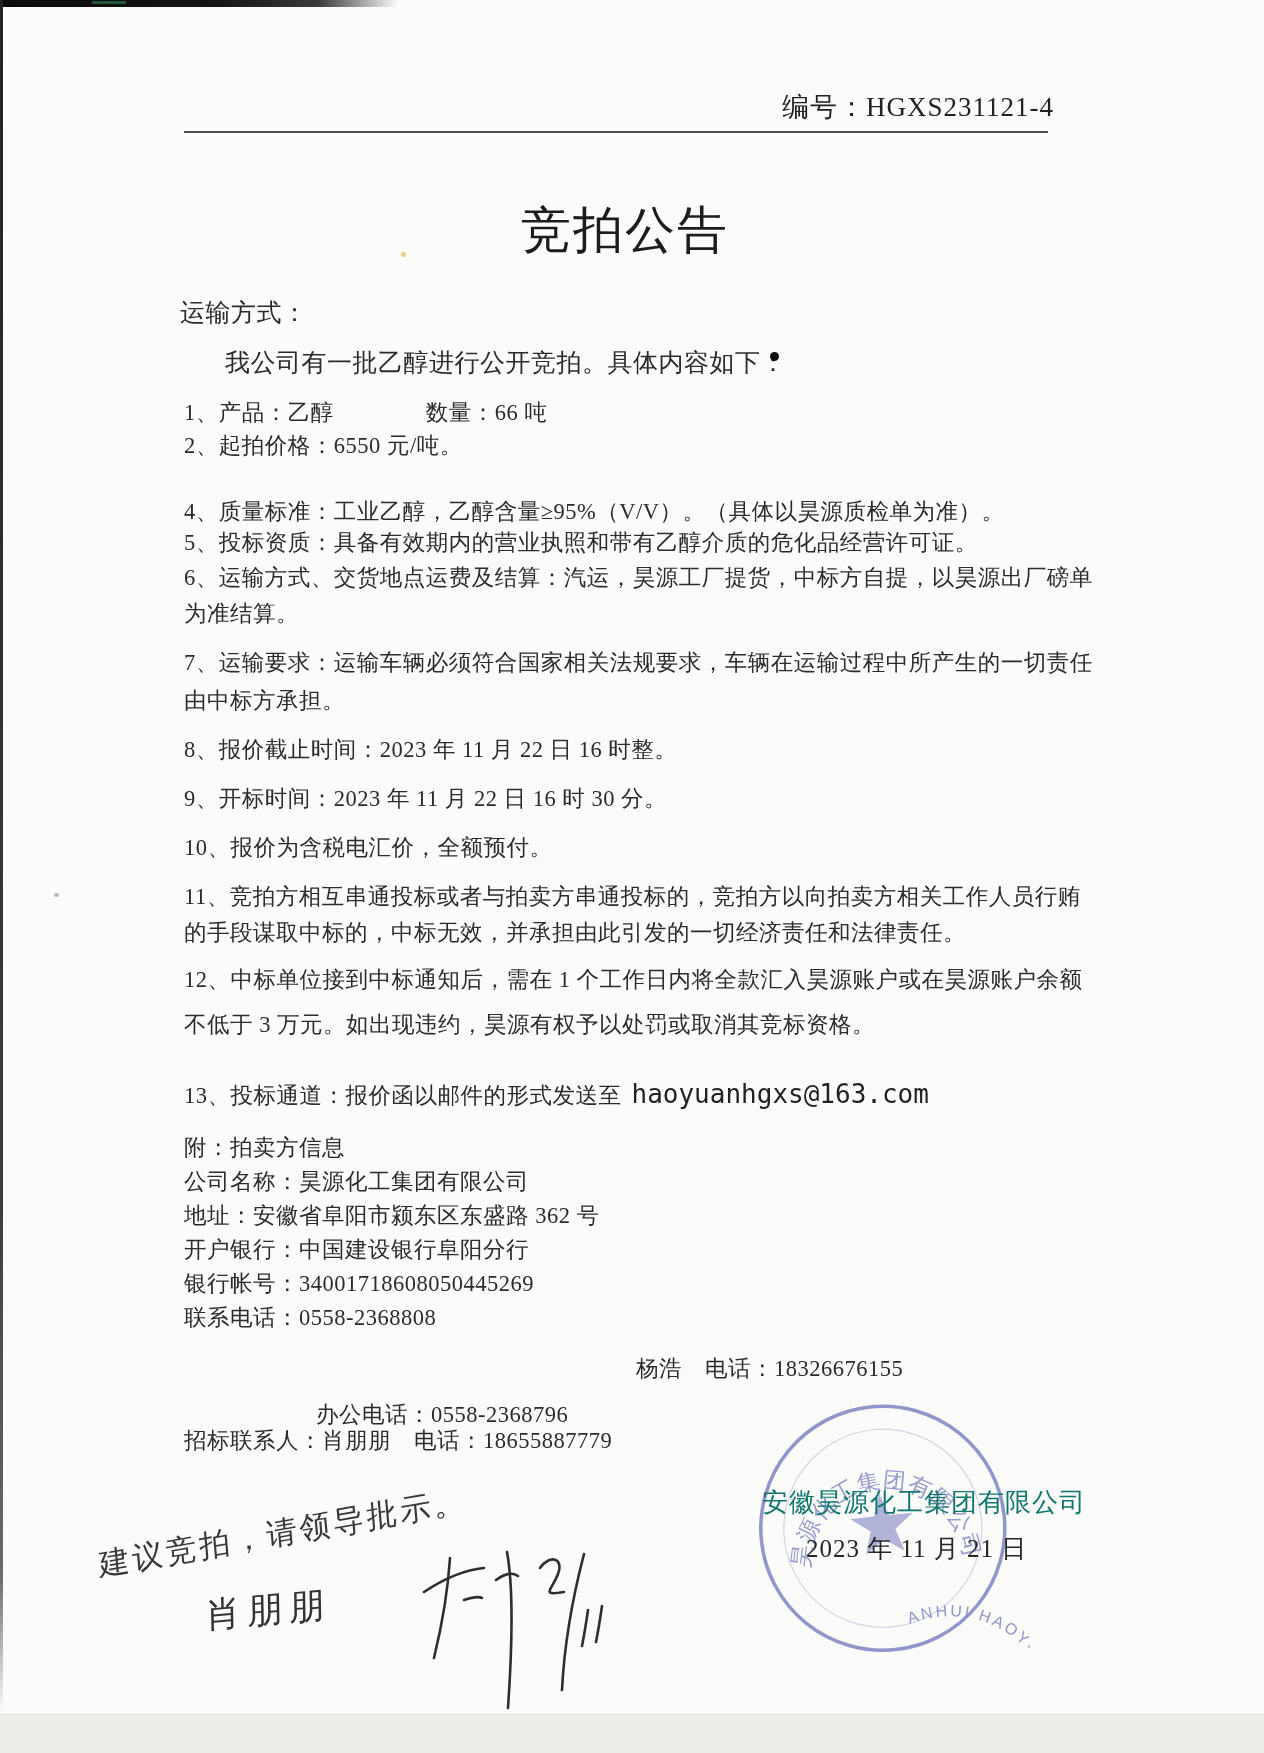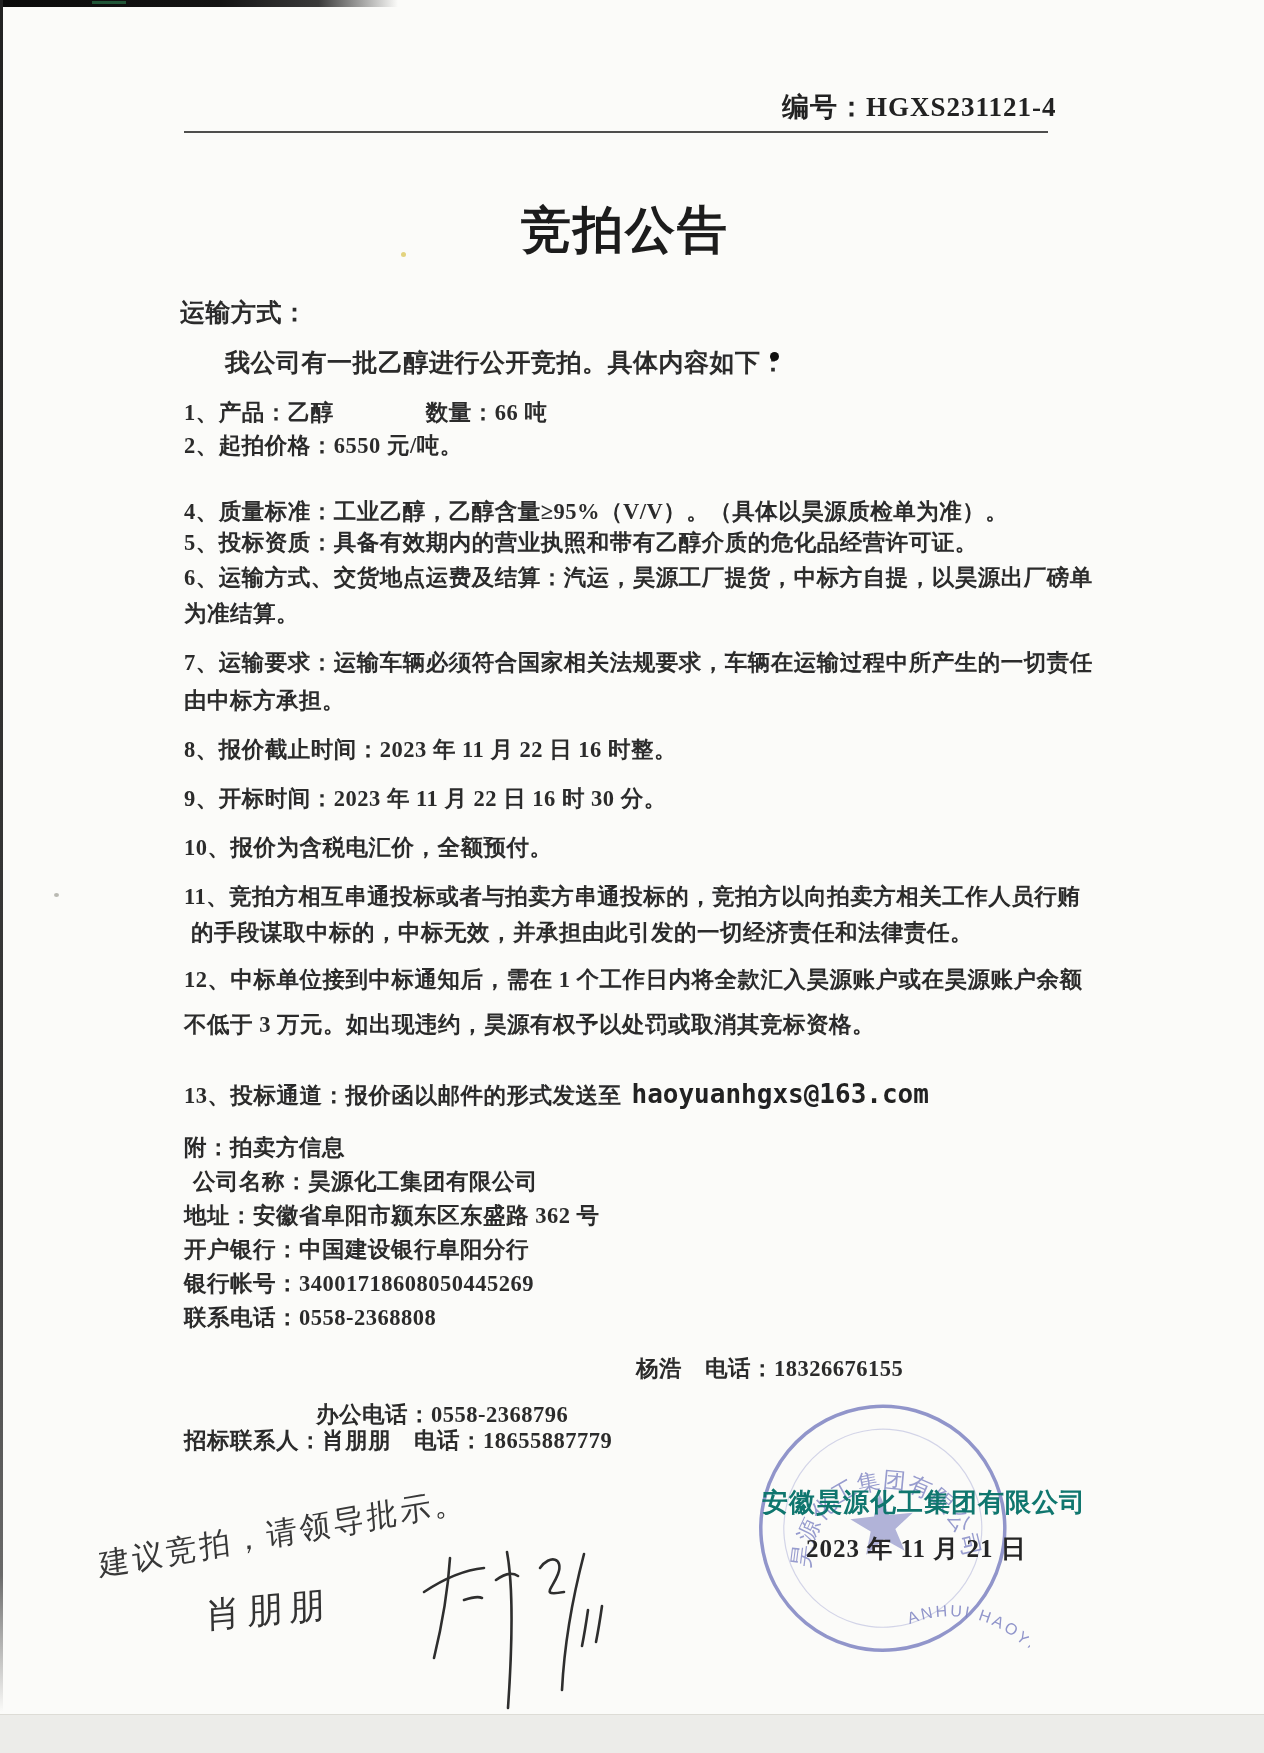--- a/index.html
+++ b/index.html
@@ -5,21 +5,21 @@
   html,body{margin:0;padding:0;background:#888;}
   .page{
     position:relative;
     width:1264px;height:1753px;
     margin:0 auto;
     background:#fbfbf9;
     overflow:hidden;
     font-family:"Liberation Serif","DejaVu Serif",serif;
     color:#2b2b2b;
   }
-  .ln{position:absolute;white-space:nowrap;font-size:22.5px;letter-spacing:.5px;line-height:1.3;font-weight:bold;}
+  .ln{position:absolute;white-space:nowrap;font-size:22.5px;letter-spacing:.5px;line-height:1.3;}
   .doc-number{font-size:27px;letter-spacing:1px;color:#222;}
   .rule{position:absolute;left:184px;top:131px;width:864px;height:2px;background:#2f2f2f;opacity:.85;}
   .title{font-size:50px;letter-spacing:2px;color:#1c1c1c;}
   .salutation{font-size:25px;}
   .intro{font-size:25px;}
   .email{font-family:"DejaVu Sans Mono","Liberation Mono",monospace;font-size:26px;letter-spacing:0;padding-left:10px;color:#222;}
   .office{}
   .sig-company{font-size:26px;letter-spacing:1px;color:#0f766e;z-index:5;}
   .sig-date{font-size:25px;letter-spacing:1px;color:#252525;z-index:5;}
   .stamp{position:absolute;left:753px;top:1398px;width:264px;height:264px;transform:rotate(-6deg);z-index:2;opacity:.9;}
@@ -63,29 +63,29 @@
   <div class="ln" style="left:184px;top:497px;">4、质量标准：工业乙醇，乙醇含量≥95%（V/V）。（具体以昊源质检单为准）。</div>
   <div class="ln" style="left:184px;top:528px;">5、投标资质：具备有效期内的营业执照和带有乙醇介质的危化品经营许可证。</div>
   <div class="ln" style="left:184px;top:563px;">6、运输方式、交货地点运费及结算：汽运，昊源工厂提货，中标方自提，以昊源出厂磅单</div>
   <div class="ln" style="left:184px;top:599px;">为准结算。</div>
   <div class="ln" style="left:184px;top:648px;">7、运输要求：运输车辆必须符合国家相关法规要求，车辆在运输过程中所产生的一切责任</div>
   <div class="ln" style="left:184px;top:686px;">由中标方承担。</div>
   <div class="ln" style="left:184px;top:735px;">8、报价截止时间：2023 年 11 月 22 日 16 时整。</div>
   <div class="ln" style="left:184px;top:784px;">9、开标时间：2023 年 11 月 22 日 16 时 30 分。</div>
   <div class="ln" style="left:184px;top:833px;">10、报价为含税电汇价，全额预付。</div>
   <div class="ln" style="left:184px;top:882px;">11、竞拍方相互串通投标或者与拍卖方串通投标的，竞拍方以向拍卖方相关工作人员行贿</div>
-  <div class="ln" style="left:184px;top:918px;margin-left:7px;">的手段谋取中标的，中标无效，并承担由此引发的一切经济责任和法律责任。</div>
+  <div class="ln" style="left:184px;top:918px;">的手段谋取中标的，中标无效，并承担由此引发的一切经济责任和法律责任。</div>
   <div class="ln" style="left:184px;top:965px;">12、中标单位接到中标通知后，需在 1 个工作日内将全款汇入昊源账户或在昊源账户余额</div>
   <div class="ln" style="left:184px;top:1010px;">不低于 3 万元。如出现违约，昊源有权予以处罚或取消其竞标资格。</div>
   <div class="ln" style="left:184px;top:1078px;">
     <span>13、投标通道：报价函以邮件的形式发送至</span><span class="email">haoyuanhgxs@163.com</span>
   </div>
 
   <div class="ln" style="left:184px;top:1133px;">附：拍卖方信息</div>
-  <div class="ln" style="left:184px;top:1167px;margin-left:9px;">公司名称：昊源化工集团有限公司</div>
+  <div class="ln" style="left:184px;top:1167px;">公司名称：昊源化工集团有限公司</div>
   <div class="ln" style="left:184px;top:1201px;">地址：安徽省阜阳市颍东区东盛路 362 号</div>
   <div class="ln" style="left:184px;top:1235px;">开户银行：中国建设银行阜阳分行</div>
   <div class="ln" style="left:184px;top:1269px;">银行帐号：34001718608050445269</div>
   <div class="ln" style="left:184px;top:1303px;">联系电话：0558-2368808</div>
 
   <div class="ln" style="left:184px;top:1426px;">招标联系人：肖朋朋　电话：18655887779</div>
   <div class="ln" style="left:636px;top:1354px;">杨浩　电话：18326676155</div>
   <div class="ln office" style="left:316px;top:1400px;">办公电话：0558-2368796</div>
 
   <svg class="stamp" viewBox="0 0 264 264">

